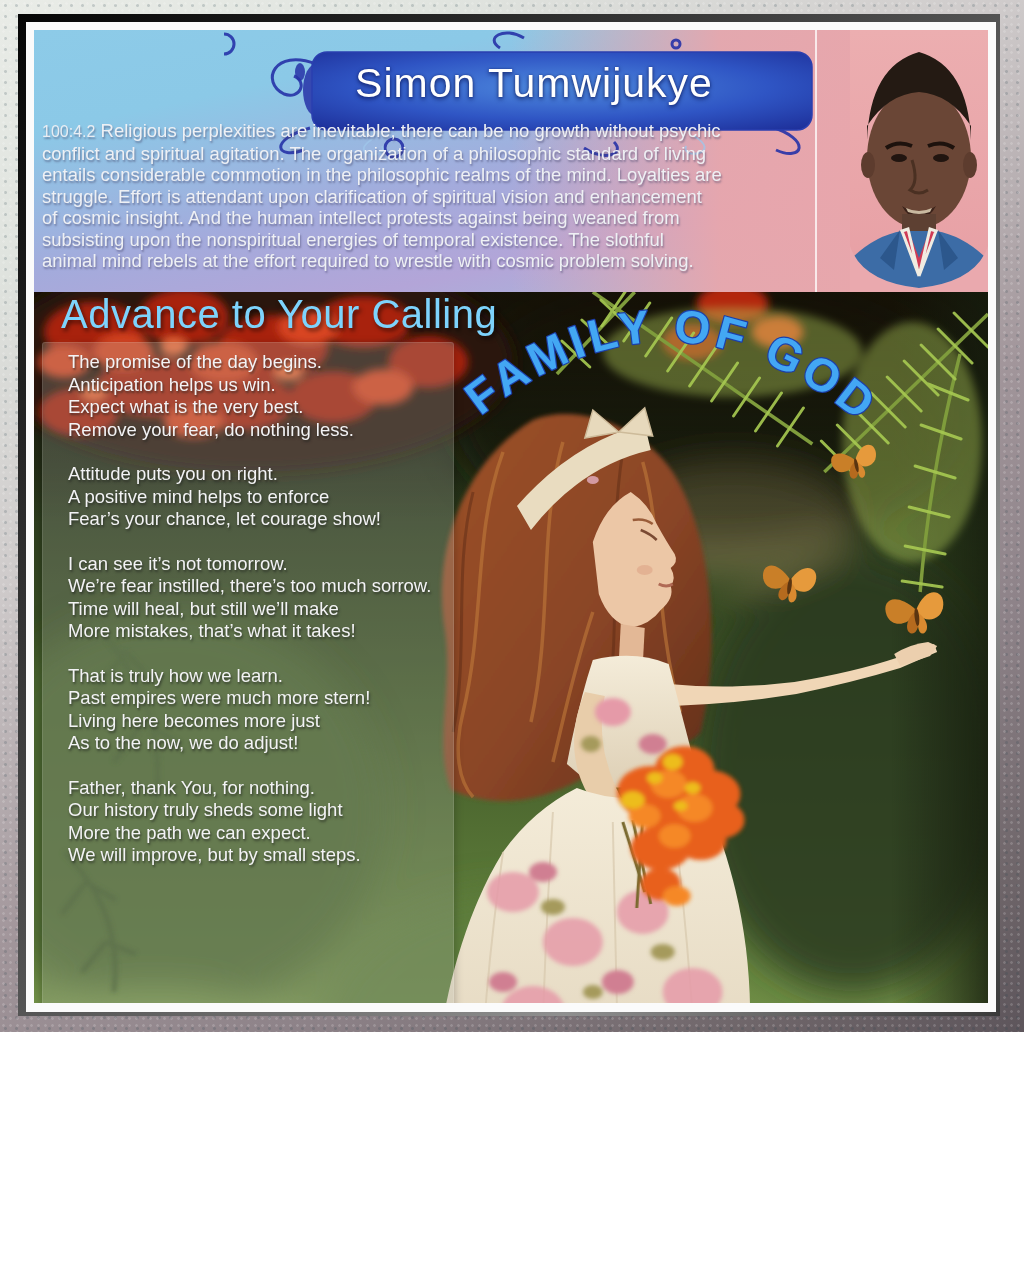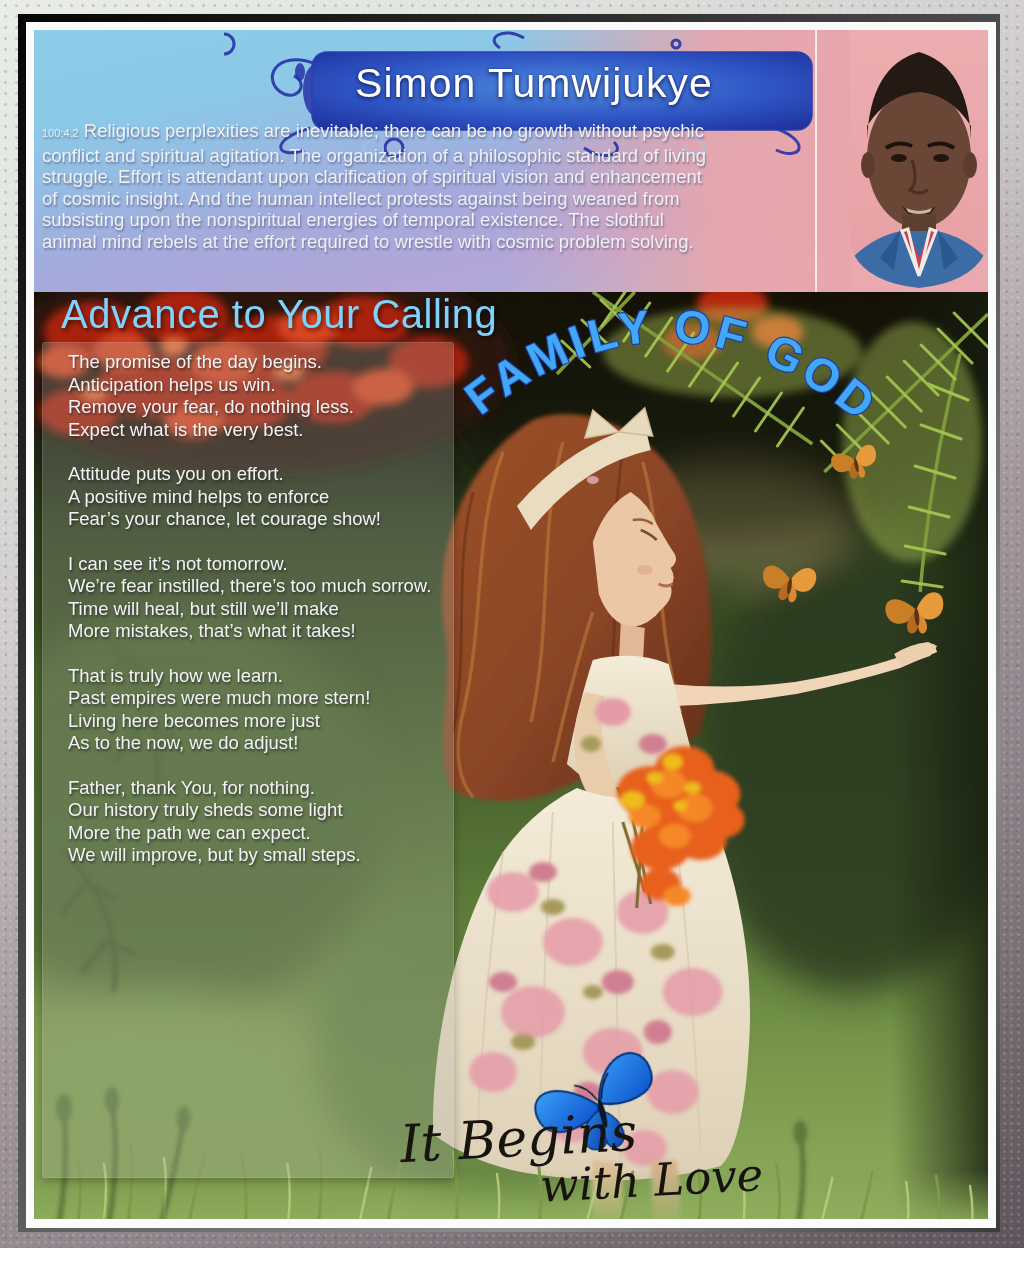--- a/index.html
+++ b/index.html
@@ -1,18 +1,18 @@
 <!DOCTYPE html>
 <html><head>
 <meta charset="utf-8">
 <style>
   html,body{margin:0;padding:0;}
   body{width:1024px;height:1288px;font-family:"Liberation Sans",sans-serif;overflow:hidden;}
 
-  .frame-outer{box-sizing:border-box;width:1024px;height:1248px;
+  .frame-outer{box-sizing:border-box;width:1024px;height:1032px;
     padding:14px 24px 16px 18px;
     background-image:
       radial-gradient(rgba(255,255,255,0.16) 1px, rgba(255,255,255,0) 1.7px),
       radial-gradient(rgba(45,70,80,0.20) 1px, rgba(45,70,80,0) 1.9px),
       linear-gradient(150deg,#e9ece7 0%,#e0e4df 16%,#cfcbcb 36%,#a2969b 58%,#8d8288 74%,#6e6569 90%,#5d555b 100%);
     background-size:7px 7px,11px 11px,100% 100%;}
   .frame-bevel{box-sizing:border-box;height:100%;padding:8px 4px 4px 8px;
     background:linear-gradient(135deg,#060606 0%,#262626 22%,#5c5c5c 55%,#8f8f8f 78%,#3a3a3a 100%);}
   .frame-mat{box-sizing:border-box;height:100%;padding:8px 8px 9px 8px;background:#fbfbfb;}
   .content{position:relative;width:100%;height:100%;overflow:hidden;}
@@ -22,21 +22,21 @@
     background:
       linear-gradient(to right, rgba(234,166,170,0) 50%, rgba(234,166,170,0.92) 72%, #eaa6aa 100%),
       linear-gradient(168deg,#8dcbe8 0%,#8bc9e7 22%,#a3abdc 52%,#b3a5d8 72%,#9fc0dc 100%);}
   .banner-wrap{position:absolute;left:190px;top:0;width:620px;height:132px;}
   .banner-wrap svg{position:absolute;left:0;top:0;}
   .page-title{position:absolute;left:0;top:30px;width:100%;text-align:center;
     font-size:41px;color:#ffffff;letter-spacing:1px;
     text-shadow:0 2px 4px rgba(8,18,80,0.75),0 0 2px rgba(10,20,90,0.5);}
   .quote{position:absolute;left:8px;top:90px;color:#eef0f4;font-size:18.5px;line-height:21.5px;
     text-shadow:1px 1.5px 2px rgba(70,70,105,0.55);white-space:nowrap;}
-  .quote .ref{font-size:11px;opacity:.95;}
+  .quote .ref{font-size:16px;opacity:.95;}
   .portrait{position:absolute;right:0;top:0;width:138px;height:262px;}
   .portrait-line{position:absolute;left:781px;top:0;width:2px;height:262px;background:rgba(255,255,255,0.75);}
 
   
   .photo-section{position:relative;width:100%;height:963px;background:#36491f;}
   .scene-svg{position:absolute;left:0;top:0;width:100%;height:100%;}
   .section-heading{position:absolute;left:27px;top:0;font-size:40px;color:#7dd3fc;letter-spacing:.5px;
     text-shadow:2px 3px 4px rgba(0,0,0,0.55);}
   .poem-panel{position:absolute;left:8px;top:50px;width:412px;height:836px;border-radius:3px;
     background:rgba(173,178,168,0.27);
@@ -90,20 +90,21 @@
             <path d="M150,108 C120,126 166,130 158,116"></path>
             <path d="M470,106 C500,124 456,130 462,116"></path>
           </g>
         </svg>
         <div class="page-title">Simon Tumwijukye</div>
       </div>
 
       <div class="quote">
         <div><span class="ref">100:4.2</span> <span>Religious perplexities are inevitable; there can be no growth without psychic</span></div>
         <div>conflict and spiritual agitation. The organization of a philosophic standard of living</div>
+        <div>entails considerable commotion in the philosophic realms of the mind. Loyalties are</div>
         <div>struggle. Effort is attendant upon clarification of spiritual vision and enhancement</div>
         <div>of cosmic insight. And the human intellect protests against being weaned from</div>
         <div>subsisting upon the nonspiritual energies of temporal existence. The slothful</div>
         <div>animal mind rebels at the effort required to wrestle with cosmic problem solving.</div>
       </div>
 
       <div class="portrait-line"></div>
       <div class="portrait">
         <svg width="138" height="262" viewBox="0 0 138 262">
           <defs>
@@ -393,25 +394,25 @@
         </g>
       </svg>
 
       <div class="section-heading">Advance to Your Calling</div>
 
       <div class="poem-panel">
         <div class="poem">
           <div class="stanza">
             <div>The promise of the day begins.</div>
             <div>Anticipation helps us win.</div>
+            <div>Expect what is the very best.</div>
             <div>Remove your fear, do nothing less.</div>
-            <div>Expect what is the very best.</div>
           </div>
           <div class="stanza">
-            <div>Attitude puts you on effort.</div>
+            <div>Attitude puts you on right.</div>
             <div>A positive mind helps to enforce</div>
             <div>Fear’s your chance, let courage show!</div>
           </div>
           <div class="stanza">
             <div>I can see it’s not tomorrow.</div>
             <div>We’re fear instilled, there’s too much sorrow.</div>
             <div>Time will heal, but still we’ll make</div>
             <div>More mistakes, that’s what it takes!</div>
           </div>
           <div class="stanza">

